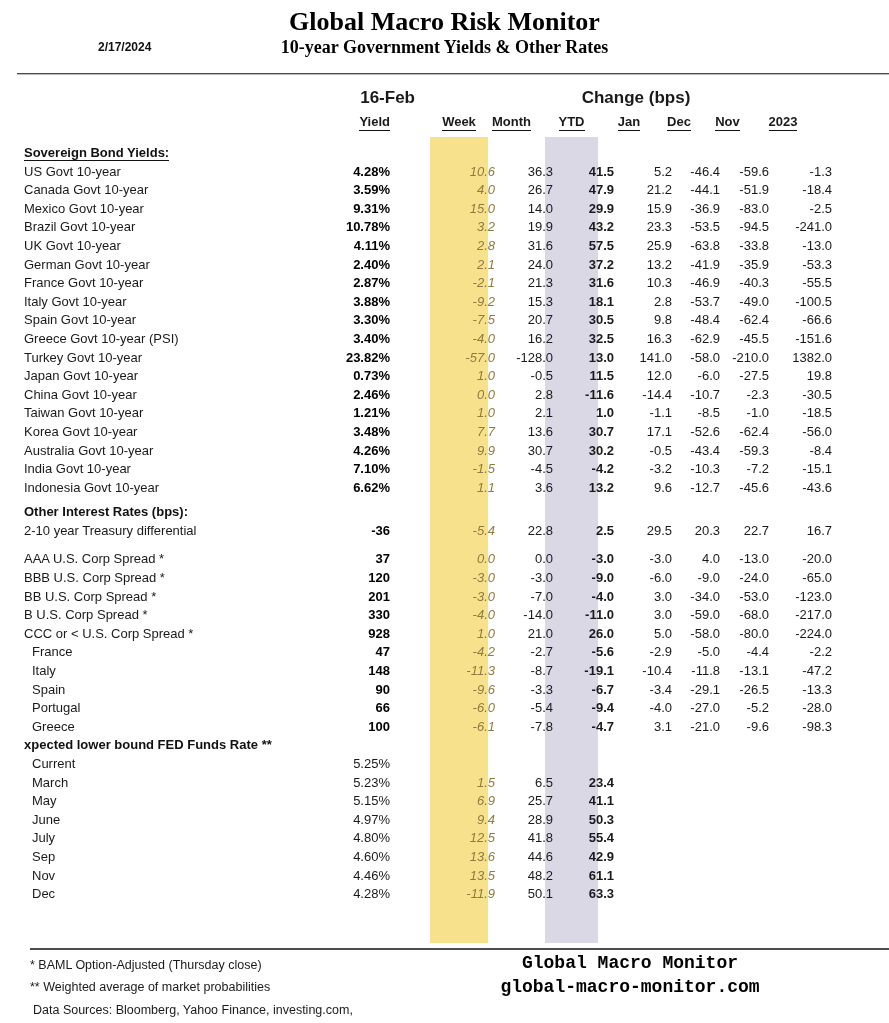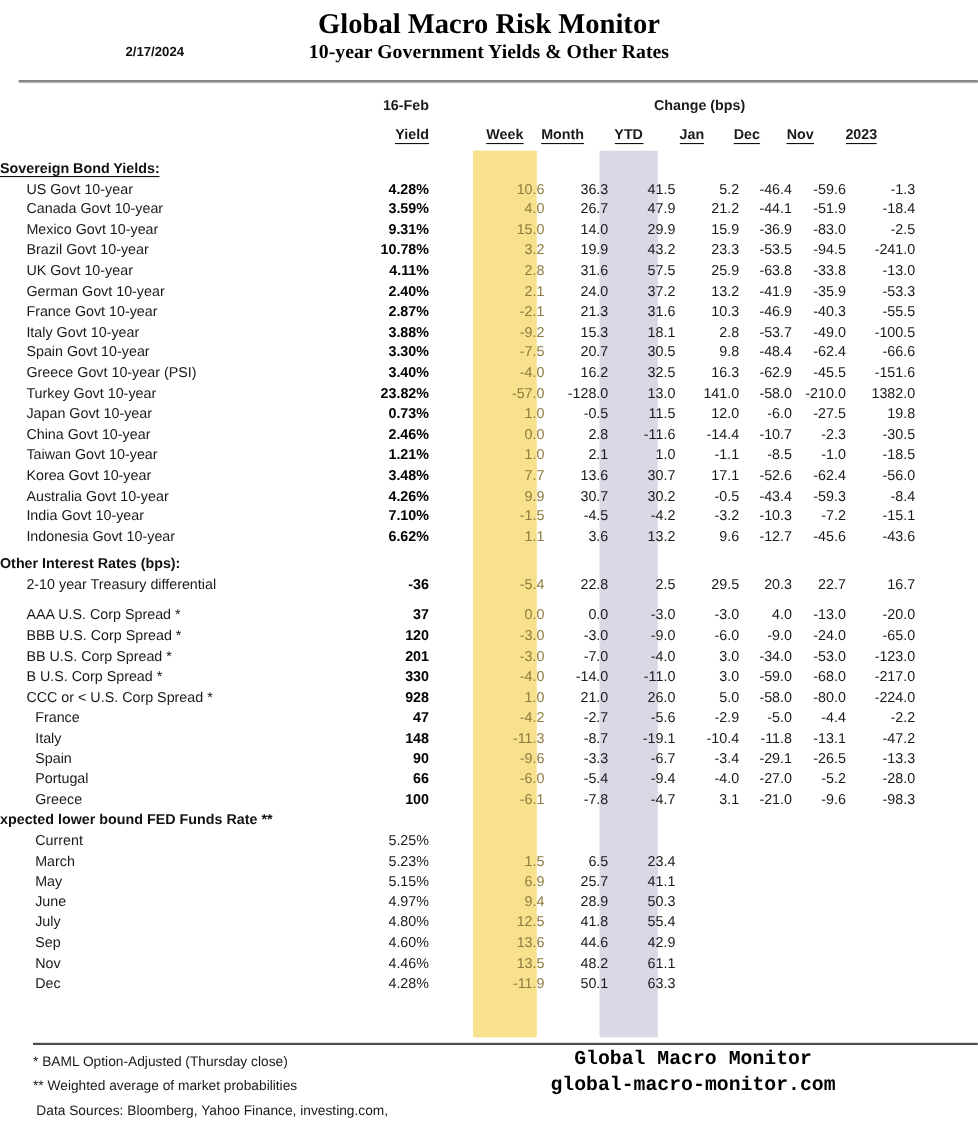--- a/index.html
+++ b/index.html
@@ -15,61 +15,61 @@
   .doc-title {
     position:absolute; top:7px; left:0; width:100%;
     text-align:center; font-family:"Liberation Serif", serif;
     font-weight:bold; font-size:26px; color:#000;
   }
   .doc-subtitle {
     position:absolute; top:37px; left:0; width:100%;
     text-align:center; font-family:"Liberation Serif", serif;
     font-weight:bold; font-size:18px; color:#000;
   }
-  .doc-date { position:absolute; top:40px; left:114px; font-size:12px; font-weight:bold; color:#111; }
+  .doc-date { position:absolute; top:40px; left:98px; font-size:12px; font-weight:bold; color:#111; }
   .rule-top { position:absolute; top:73px; left:17px; right:0; height:2px; background:#4d4d4d; border-bottom:1px solid #bbb; }
   .rule-bottom { position:absolute; top:948px; left:30px; right:0; height:2px; background:#4d4d4d; }
 
   .tablewrap { position:absolute; top:88px; left:0; width:815px; }
   .band { position:absolute; top:49px; height:806px; z-index:0; }
   .band-week { left:430px; width:58px; }
   .band-ytd  { left:545px; width:53px; }
 
-  .grouphdr { position:relative; height:20px; z-index:1; display:flex; font-weight:bold; font-size:13px; }
+  .grouphdr { position:relative; height:20px; z-index:1; display:flex; font-weight:bold; font-size:17px;gap:25px; }
   .gh-spacer { width:330px; }
   .gh-yield { width:60px; text-align:right; }
   .gh-change { position:absolute; left:546px; width:180px; text-align:center; }
 
   .colhdr { position:relative; z-index:1; display:flex; margin-top:6px; height:22px; font-weight:bold; font-size:13px; }
   .colhdr span { display:inline-block; border-bottom:1.6px solid #111; padding-bottom:1px; }
   .h-label { width:330px; }
   .h-yield { width:60px;  text-align:right; }
   .h-week  { width:58px;  margin-left:40px; text-align:center; }
   .h-month { width:47px;  text-align:center; }
   .h-ytd   { width:53px;  margin-left:10px; text-align:center; }
   .h-jan   { width:54px;  text-align:center; padding-left:8px; }
   .h-dec   { width:48px;  text-align:center; padding-left:6px; }
   .h-nov   { width:49px;  text-align:center; padding-left:6px; }
   .h-y23   { width:64px;  text-align:center; padding-left:4px; }
 
   #table-body { position:relative; z-index:1; }
   .section-title {
     height:18.6px; line-height:18.6px;
-    font-weight:bold; font-size:13px; color:#111;
+    font-weight:bold; font-size:13px; padding-left:24px; color:#111;
   }
   .section-title.u .t-inner { border-bottom:1.6px solid #111; }
   .row { display:flex; height:18.6px; line-height:18.6px; font-size:13px; }
   .cell { flex:0 0 auto; white-space:nowrap; }
   .c-label { width:330px; padding-left:24px; }
   .row.indent .c-label { padding-left:32px; }
   .c-yield { width:60px; text-align:right; font-weight:bold; color:#000; }
   .row.plain-yield .c-yield { font-weight:normal; color:#1a1a1a; }
-  .c-week  { width:80px; margin-left:40px; text-align:right; padding-right:15px; }
+  .c-week  { width:80px; margin-left:40px; text-align:right; padding-right:15px;font-style:italic; }
   .c-month { width:47px; text-align:right; padding-right:4px; }
-  .c-ytd   { width:53px; margin-left:10px; text-align:right; padding-right:6px; }
+  .c-ytd   { width:53px; margin-left:10px; text-align:right; padding-right:6px;font-weight:bold; }
   .c-jan   { width:54px; text-align:right; padding-right:2px; }
   .c-dec   { width:48px; text-align:right; padding-right:2px; }
   .c-nov   { width:49px; text-align:right; padding-right:2px; }
   .c-y23   { width:64px; text-align:right; padding-right:3px; }
 
   .footnote1 { position:absolute; top:958px;  left:30px; font-size:12.5px; }
   .footnote2 { position:absolute; top:980px;  left:30px; font-size:12.5px; }
   .datasources { position:absolute; top:1003px; left:33px; font-size:12.5px; }
   .brand { position:absolute; left:450px; width:360px; text-align:center; font-weight:bold; color:#000;font-family:Liberation Mono, monospace; }
   .brand-name { top:953px; font-size:18px; }

